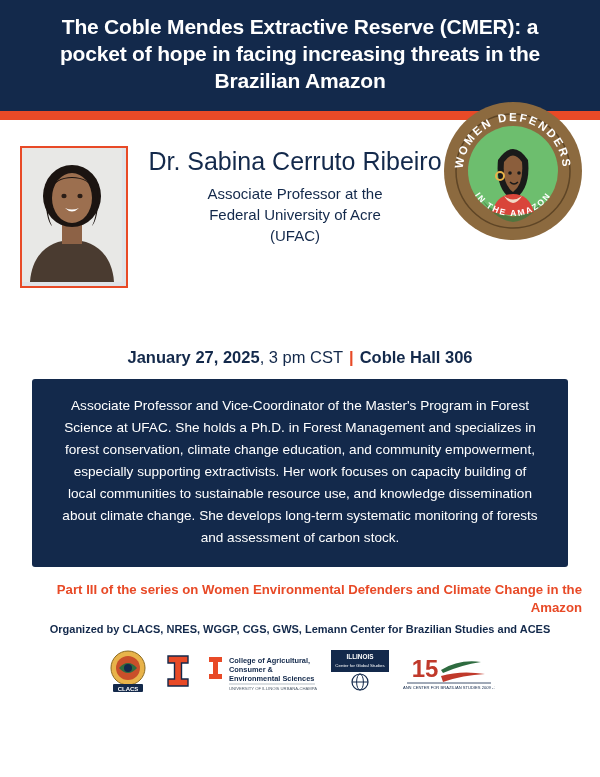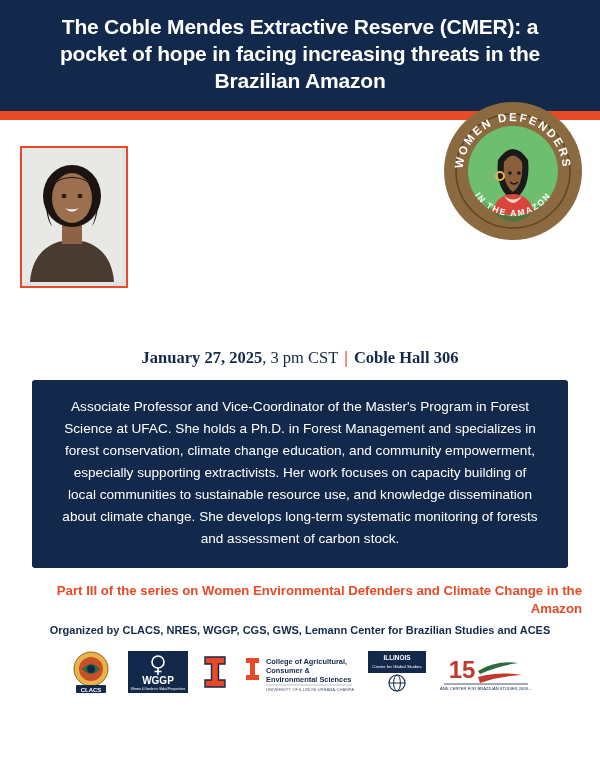--- a/index.html
+++ b/index.html
@@ -82,21 +82,20 @@
     height: 142px;
   }
 
   
   .datetime-row {
     text-align: center;
     color: #13294B;
     font-size: 16.5px;
     margin: 14px 0 12px 0;
     white-space: nowrap;
-    font-family: Liberation Serif, serif;
   }
   .datetime-row .date { font-weight: bold; }
   .datetime-row .sep {
     color: #E84A27;
     font-weight: bold;
     margin: 0 6px;
   }
   .datetime-row .room { font-weight: bold; }
 
   
@@ -166,20 +165,28 @@
       <path d="M25 40 C22 60 26 74 30 78 C24 66 25 52 29 44 Z" fill="#1b1411"></path>
       <path d="M75 40 C78 60 74 74 70 78 C76 66 75 52 71 44 Z" fill="#1b1411"></path>
 
       <ellipse cx="42" cy="48" rx="2.6" ry="2.2" fill="#2b1d16"></ellipse>
       <ellipse cx="58" cy="48" rx="2.6" ry="2.2" fill="#2b1d16"></ellipse>
 
       <path d="M43 60 Q50 67 57 60 Q50 63 43 60 Z" fill="#ffffff"></path>
     </svg>
   </div>
 
+  <div class="speaker-text">
+    <div class="speaker-name">Dr. Sabina Cerruto Ribeiro</div>
+    <div class="speaker-title">
+      <div>Associate Professor at the</div>
+      <div>Federal University of Acre</div>
+      <div>(UFAC)</div>
+    </div>
+  </div>
 
   <div class="badge">
     <svg width="142" height="142" viewBox="0 0 142 142">
       <defs>
         <path id="arcTop" d="M 21 71 A 50 50 0 0 1 121 71"></path>
         <path id="arcBottom" d="M 26 71 A 45 45 0 0 0 116 71"></path>
       </defs>
       <circle cx="71" cy="71" r="69" fill="#8C6A3F"></circle>
       <circle cx="71" cy="71" r="57" fill="#8C6A3F" stroke="#5e4526" stroke-width="1.5"></circle>
       <circle cx="71" cy="71" r="45" fill="#6DBE6E"></circle>
@@ -223,29 +230,20 @@
     <svg width="46" height="44" viewBox="0 0 46 44">
       <circle cx="23" cy="19" r="17" fill="#E8B34A" stroke="#8a6a22" stroke-width="1"></circle>
       <circle cx="23" cy="19" r="12" fill="#c94f2a"></circle>
       <path d="M14 19 q9 -10 18 0 q-9 10 -18 0 Z" fill="#2e6b3f"></path>
       <circle cx="23" cy="19" r="4" fill="#13294B"></circle>
       <rect x="8" y="35" width="30" height="8" rx="1" fill="#13294B"></rect>
       <text x="23" y="41.5" font-size="6" font-weight="bold" fill="#ffffff" text-anchor="middle" font-family="'Liberation Sans', sans-serif">CLACS</text>
     </svg>
   </div>
 
-  <div class="sponsor">
-    <svg width="60" height="42" viewBox="0 0 60 42">
-      <rect x="0" y="0" width="60" height="42" fill="#13294B"></rect>
-      <circle cx="30" cy="11" r="6" fill="none" stroke="#ffffff" stroke-width="1.6"></circle>
-      <path d="M30 17 v7 M26.5 20.5 h7" stroke="#ffffff" stroke-width="1.6"></path>
-      <text x="30" y="33" font-size="10" font-weight="bold" fill="#ffffff" text-anchor="middle" font-family="'Liberation Sans', sans-serif">WGGP</text>
-      <text x="30" y="38.5" font-size="3" fill="#ffffff" text-anchor="middle" font-family="'Liberation Sans', sans-serif">Women &amp; Gender in Global Perspectives</text>
-    </svg>
-  </div>
 
   <div class="sponsor">
     <svg width="26" height="42" viewBox="0 0 26 42">
       <path d="M3 6 h20 v7 h-6.5 v16 H23 v7 H3 v-7 h6.5 V13 H3 Z" fill="#E84A27" stroke="#13294B" stroke-width="1.4"></path>
     </svg>
   </div>
 
   <div class="sponsor">
     <svg width="112" height="42" viewBox="0 0 112 42">
       <path d="M4 7 h13 v5 h-4 v12 h4 v5 H4 v-5 h4 V12 H4 Z" fill="#E84A27"></path>

